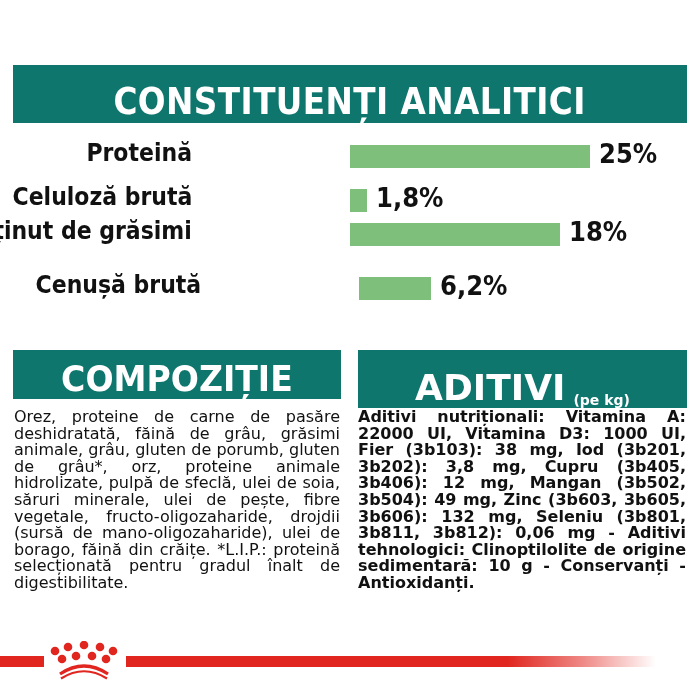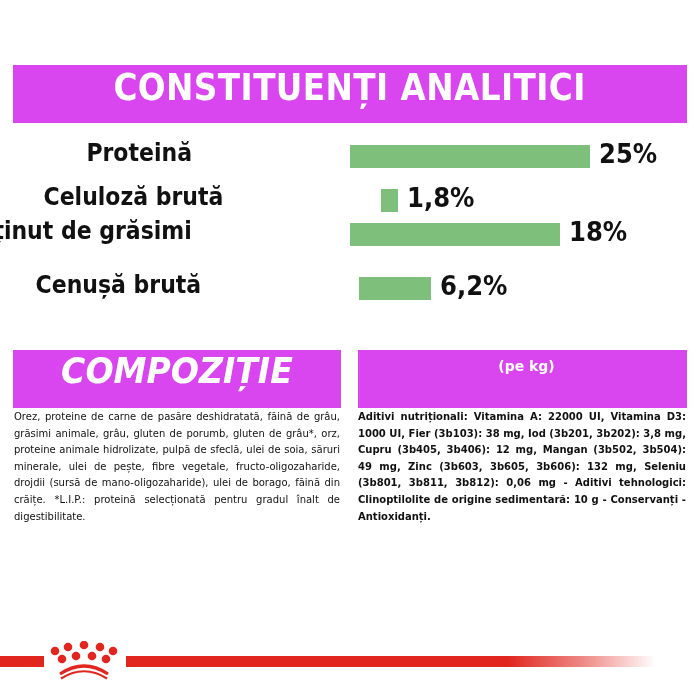--- a/index.html
+++ b/index.html
@@ -1,44 +1,44 @@
 <!DOCTYPE html>
 <html><head>
 <meta charset="utf-8">
 <style>
   * { margin: 0; padding: 0; box-sizing: border-box; }
   html, body { width: 700px; height: 700px; background: #ffffff; overflow: hidden; }
   body { position: relative; font-family: "DejaVu Sans", sans-serif; color: #111; }
 
   .banner {
-    position: absolute; background: #d946ef; color: #fff;
-    display: flex; align-items: flex-start; justify-content: center;
+    position: absolute; background: #0f766e; color: #fff;
+    display: flex; align-items: flex-end; justify-content: center;
     font-family: "DejaVu Sans", sans-serif; font-weight: bold;
   }
   #banner-analytic { left: 13px; top: 65px; width: 674px; height: 58px; font-size: 38px; letter-spacing: 0.5px; }
   #banner-analytic span { transform: scaleX(0.86); display: inline-block; }
 
   .chart-row { position: absolute; left: 0; width: 556px; height: 30px; }
   .row-label {
     position: absolute; right: 364px; top: -4px; font-weight: bold; font-size: 25px; white-space: nowrap;
     transform: scaleX(0.88); transform-origin: right center; color: #111;
   }
   .row-bar { position: absolute; left: 350px; top: 3px; height: 23px; background: #7dbf7b; }
   .row-value {
     position: absolute; top: -4px; font-weight: bold; font-size: 27px; white-space: nowrap;
     transform: scaleX(0.9); transform-origin: left center; color: #111;
   }
 
-  #banner-comp { left: 13px; top: 350px; width: 328px; height: 58px; font-size: 36px; font-style: italic; }
+  #banner-comp { left: 13px; top: 350px; width: 328px; height: 49px; font-size: 36px; }
   #banner-comp span { transform: scaleX(0.92); display: inline-block; }
   #banner-adit { left: 358px; top: 350px; width: 329px; height: 58px; font-size: 36px; }
   #banner-adit .small { font-size: 14px; margin-left: 8px; margin-top: 8px; }
 
   .body-text {
-    position: absolute; font-family: "DejaVu Sans", sans-serif; font-size: 10px; line-height: 16.6px;
+    position: absolute; font-family: "DejaVu Sans", sans-serif; font-size: 16px; line-height: 16.6px;
     text-align: justify; color: #111;
   }
   #comp-text { left: 14px; top: 409px; width: 326px; }
   #adit-text { left: 358px; top: 409px; width: 328px; font-weight: bold; }
 
   .footer-line-left { position: absolute; left: 0; top: 656px; width: 44px; height: 11px; background: #e0261f; }
   .footer-line-right {
     position: absolute; left: 126px; top: 656px; width: 530px; height: 11px;
     background: linear-gradient(to right, #e0261f 0%, #e0261f 72%, rgba(224,38,31,0.55) 86%, rgba(224,38,31,0) 100%);
   }
@@ -50,21 +50,21 @@
 <div class="banner" id="banner-analytic">
   <span>CONSTITUENȚI ANALITICI</span>
 </div>
 
 <div>
   <div class="chart-row" style="top:142px;">
     <span class="row-label">Proteină</span>
     <div class="row-bar" style="width: 240px;"></div>
     <span class="row-value" style="left: 599px;">25%</span>
   </div>
-  <div class="chart-row" style="top:186px;margin-left:31px;">
+  <div class="chart-row" style="top:186px;">
     <span class="row-label">Celuloză brută</span>
     <div class="row-bar" style="width: 17px;"></div>
     <span class="row-value" style="left: 376px;">1,8%</span>
   </div>
   <div class="chart-row" style="top:220px;">
     <span class="row-label">Conținut de grăsimi</span>
     <div class="row-bar" style="width: 210px;"></div>
     <span class="row-value" style="left: 569px;">18%</span>
   </div>
   <div class="chart-row" style="top:274px;margin-left:9px;">
@@ -73,20 +73,21 @@
     <span class="row-value" style="left: 431px;">6,2%</span>
   </div>
 </div>
 
 <div class="banner" id="banner-comp">
   <span>COMPOZIȚIE</span>
 </div>
 <p class="body-text" id="comp-text">Orez, proteine de carne de pasăre deshidratată, făină de grâu, grăsimi animale, grâu, gluten de porumb, gluten de grâu*, orz, proteine animale hidrolizate, pulpă de sfeclă, ulei de soia, săruri minerale, ulei de pește, fibre vegetale, fructo-oligozaharide, drojdii (sursă de mano-oligozaharide), ulei de borago, făină din crăițe. *L.I.P.: proteină selecționată pentru gradul înalt de digestibilitate.</p>
 
 <div class="banner" id="banner-adit">
+  <span>ADITIVI</span>
   <span class="small">(pe kg)</span>
 </div>
 <p class="body-text" id="adit-text">Aditivi nutriționali: Vitamina A: 22000 UI, Vitamina D3: 1000 UI, Fier (3b103): 38 mg, Iod (3b201, 3b202): 3,8 mg, Cupru (3b405, 3b406): 12 mg, Mangan (3b502, 3b504): 49 mg, Zinc (3b603, 3b605, 3b606): 132 mg, Seleniu (3b801, 3b811, 3b812): 0,06 mg - Aditivi tehnologici: Clinoptilolite de origine sedimentară: 10 g - Conservanți - Antioxidanți.</p>
 
 <div>
   <div class="footer-line-left"></div>
   <svg class="crown" viewBox="0 0 72 40">
     <g fill="#e0261f">
       <circle cx="7" cy="10" r="4.3"></circle>
       <circle cx="20" cy="6" r="4.3"></circle>

